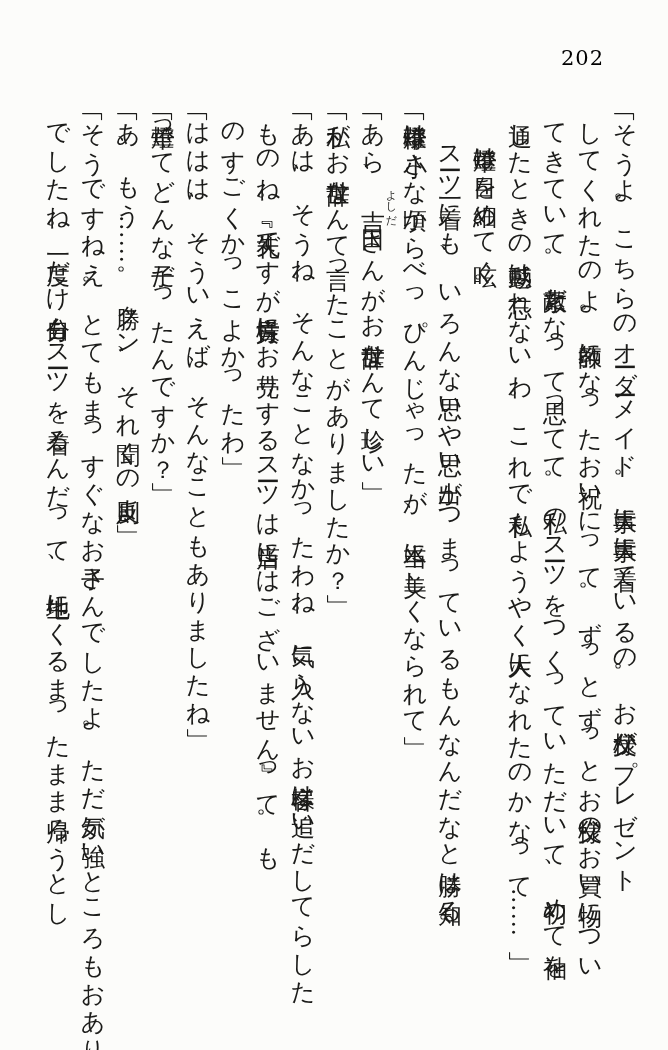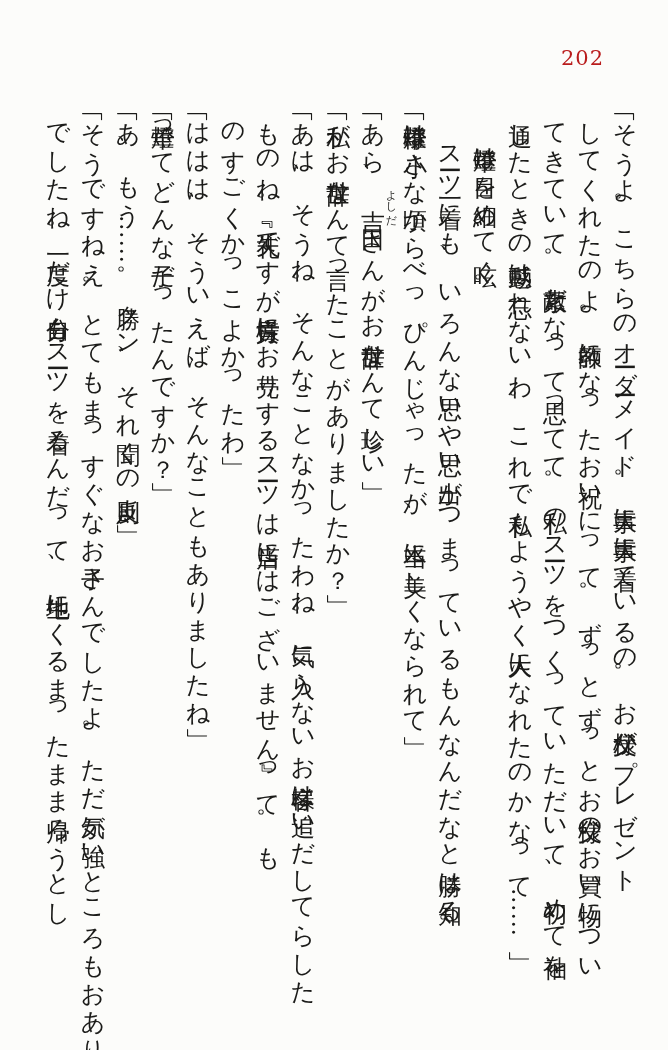--- a/index.html
+++ b/index.html
@@ -17,21 +17,21 @@
     position: relative;
     width: 668px;
     height: 1050px;
   }
   .page-number {
     position: absolute;
     top: 46px;
     right: 64px;
     font-size: 21px;
     letter-spacing: 1px;
-    color: #b91c1c;
+    color: #000000;
   }
   .text-block {
     position: absolute;
     top: 106px;
     right: 26px;
     height: 936px;
     writing-mode: vertical-rl;
     text-orientation: mixed;
     color: #1b1b19;
     font-size: 24px;

